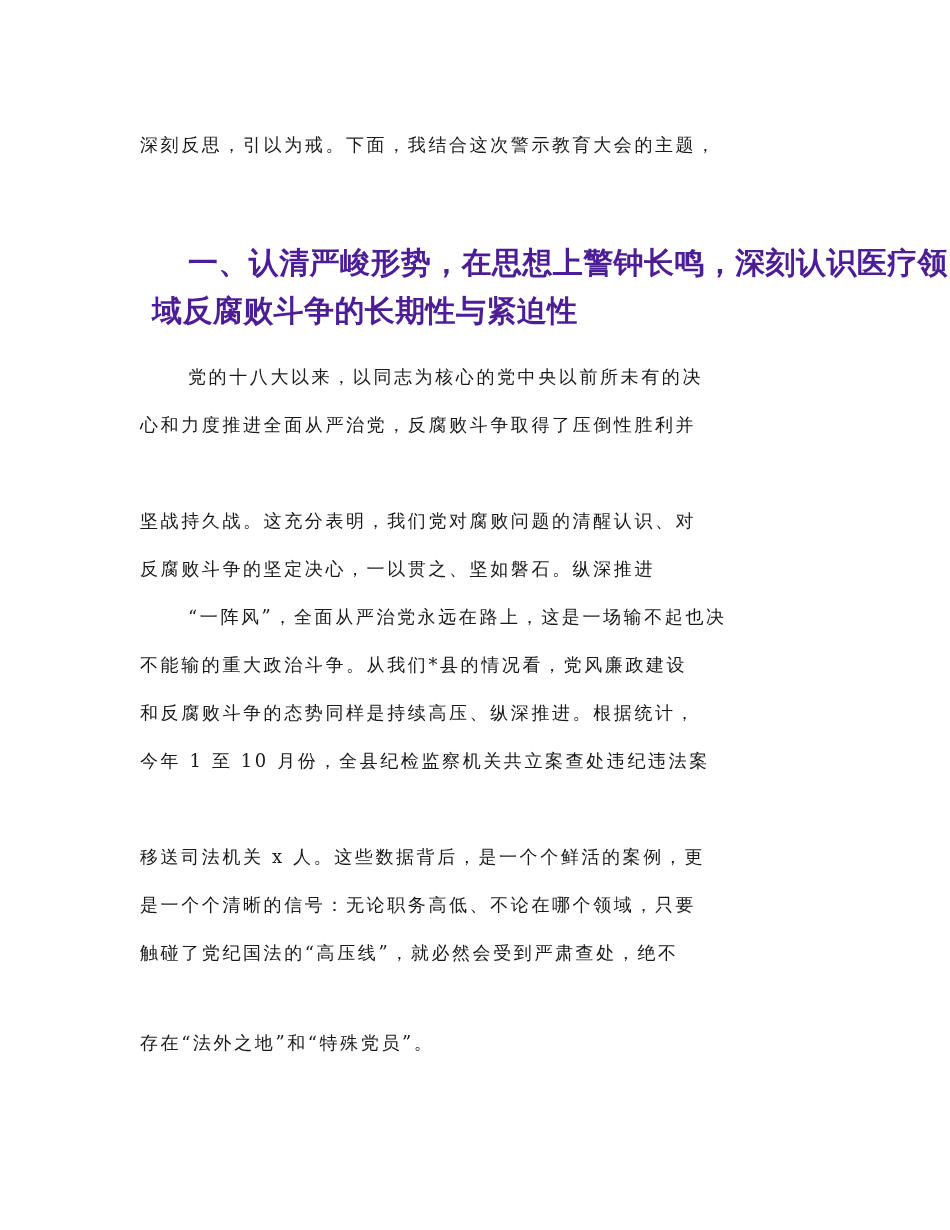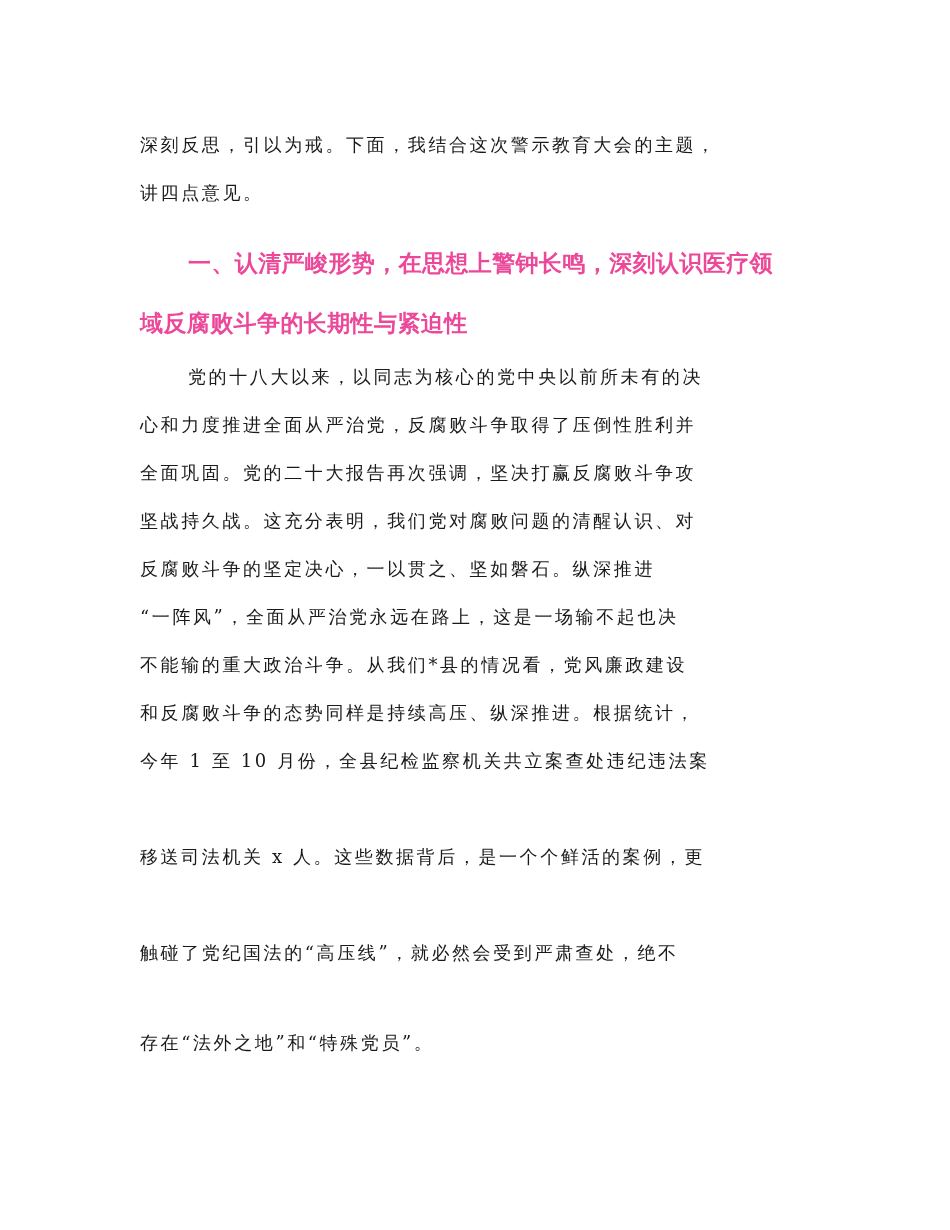--- a/index.html
+++ b/index.html
@@ -28,46 +28,45 @@
       left: 140px;
       white-space: nowrap;
       font-size: 18px;
       line-height: 30px;
       letter-spacing: 2.6px;
       font-weight: 400;
     }
     .line.heading {
       font-family: "DejaVu Sans", "Liberation Sans", sans-serif;
       font-weight: 700;
-      font-size: 23px;
+      font-size: 30px;
       letter-spacing: 0.4px;
-      color: #ec4899;
+      color: #4c1d95;
       text-align: right;
     }
     .indent {
       left: 188px;
     }
   </style>
 </head>
 <body>
 
 <div class="page">
 
   <div class="line" style="top:130px;">深刻反思，引以为戒。下面，我结合这次警示教育大会的主题，</div>
-  <div class="line" style="top:178px;">讲四点意见。</div>
 
   <div class="line heading indent" style="top:248px;">一、认清严峻形势，在思想上警钟长鸣，深刻认识医疗领</div>
-  <div class="line heading" style="top:308px;">域反腐败斗争的长期性与紧迫性</div>
+  <div class="line heading" style="top:296px;margin-left:12px;">域反腐败斗争的长期性与紧迫性</div>
 
   <div class="line indent" style="top:362px;">党的十八大以来，以同志为核心的党中央以前所未有的决</div>
   <div class="line" style="top:410px;">心和力度推进全面从严治党，反腐败斗争取得了压倒性胜利并</div>
-  <div class="line" style="top:458px;">全面巩固。党的二十大报告再次强调，坚决打赢反腐败斗争攻</div>
   <div class="line" style="top:506px;">坚战持久战。这充分表明，我们党对腐败问题的清醒认识、对</div>
   <div class="line" style="top:554px;">反腐败斗争的坚定决心，一以贯之、坚如磐石。纵深推进</div>
-  <div class="line" style="top:602px;">“一阵风”，全面从严治党永远在路上，这是一场输不起也决</div>
+  <div class="line" style="top:602px;margin-left:48px;">“一阵风”，全面从严治党永远在路上，这是一场输不起也决</div>
   <div class="line" style="top:650px;">不能输的重大政治斗争。从我们*县的情况看，党风廉政建设</div>
   <div class="line" style="top:698px;">和反腐败斗争的态势同样是持续高压、纵深推进。根据统计，</div>
   <div class="line" style="top:746px;">今年 1 至 10 月份，全县纪检监察机关共立案查处违纪违法案</div>
   <div class="line" style="top:842px;">移送司法机关 x 人。这些数据背后，是一个个鲜活的案例，更</div>
+  <div class="line" style="top:890px;">是一个个清晰的信号：无论职务高低、不论在哪个领域，只要</div>
   <div class="line" style="top:938px;">触碰了党纪国法的“高压线”，就必然会受到严肃查处，绝不</div>
   <div class="line" style="top:1028px;">存在“法外之地”和“特殊党员”。</div>
 
 </div>
 
 </body></html>

